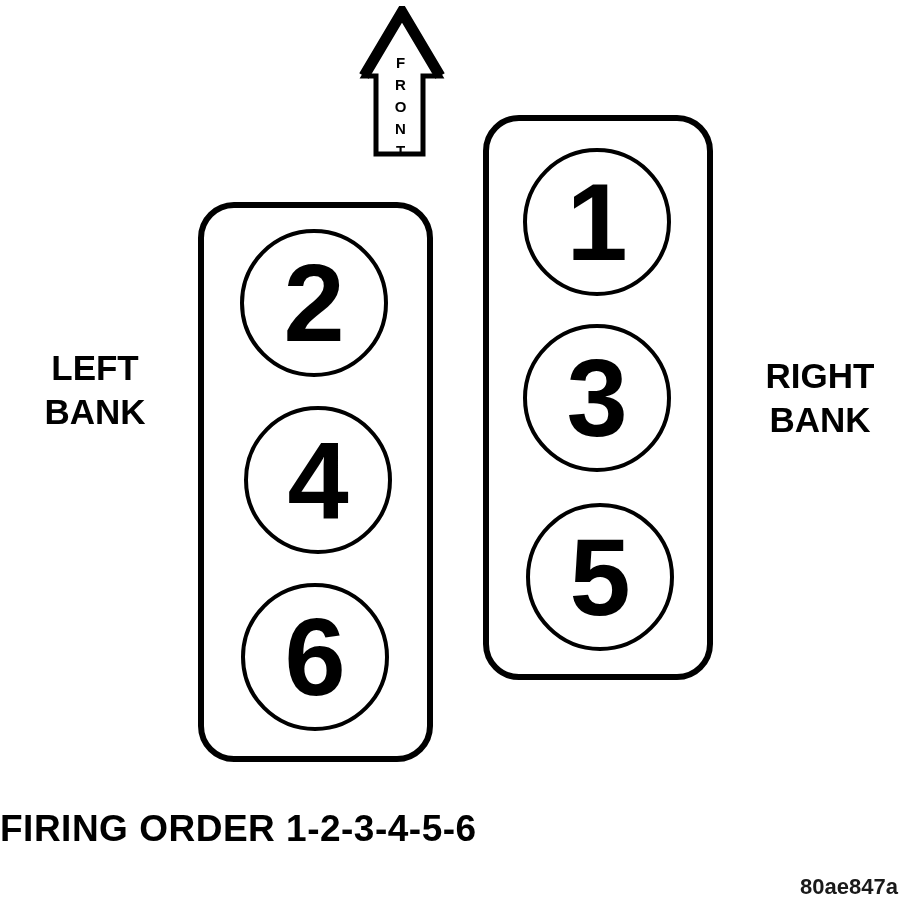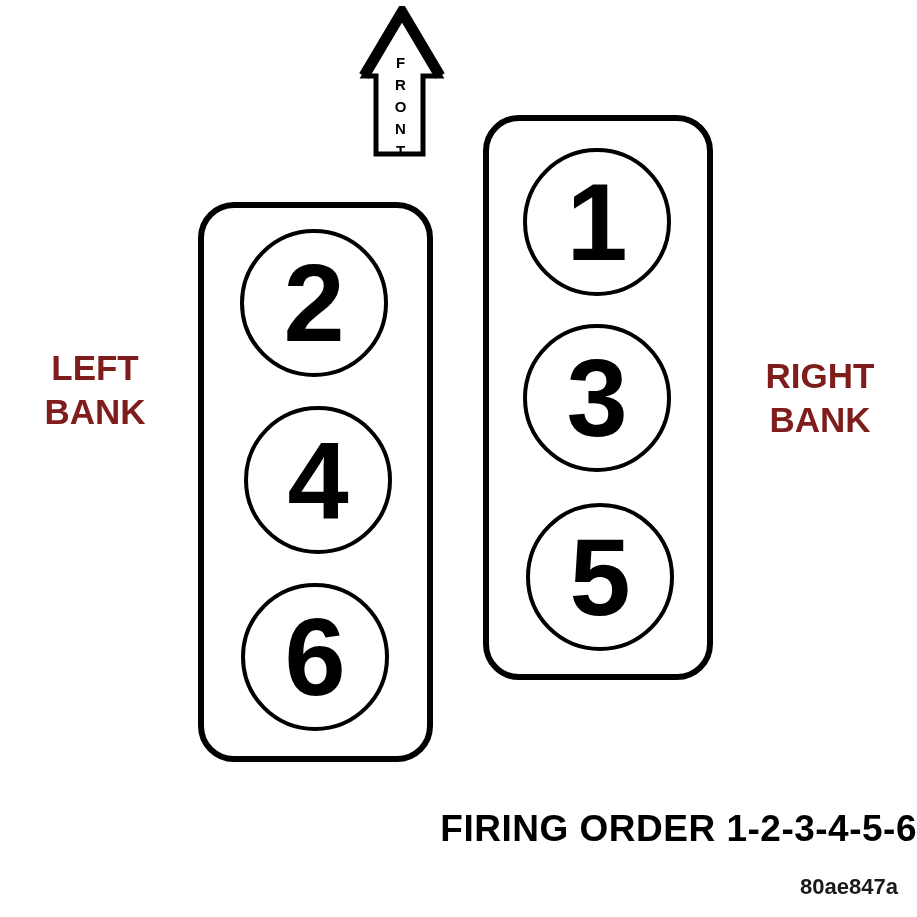--- a/index.html
+++ b/index.html
@@ -63,30 +63,30 @@
   #cyl-1 { left: 523px; top: 148px; }
   #cyl-3 { left: 523px; top: 324px; }
   #cyl-5 { left: 526px; top: 503px; }
 
   
   .bank-label {
     font-size: 35px;
     font-weight: 700;
     line-height: 44px;
     text-align: center;
-    color: #7f1d1d;
+    color: #000000;
     white-space: nowrap;
   }
   #left-bank-label  { left: 20px;  top: 346px; width: 150px; }
   #right-bank-label { left: 740px; top: 354px; width: 160px; }
 
   
   #caption {
     left: 0; top: 808px; width: 917px;
-    text-align: right;
+    text-align: left;
     font-size: 37px;
     font-weight: 700;
     letter-spacing: 0.5px;
     color: #000;
   }
 
   
   #figure-code {
     left: 698px; top: 874px; width: 200px;
     text-align: right;

